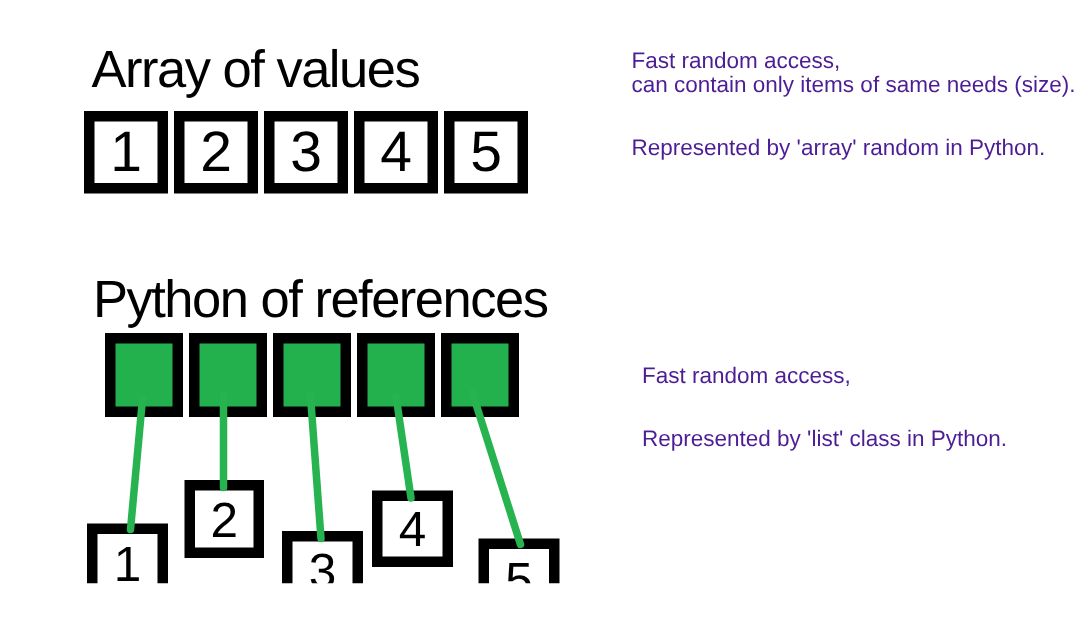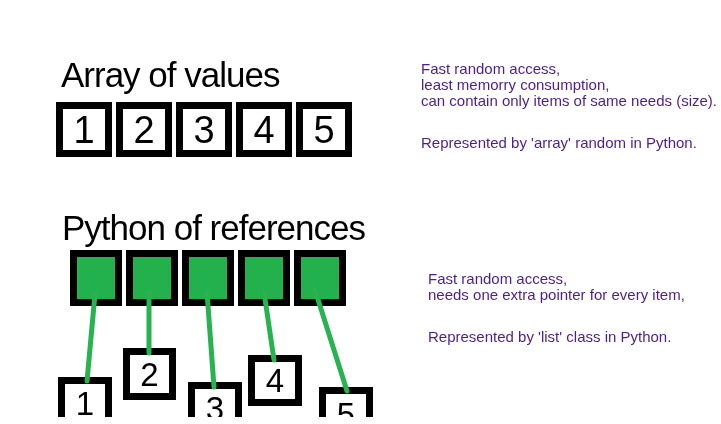--- a/index.html
+++ b/index.html
@@ -8,21 +8,20 @@
     background: #ffffff;
   }
   .canvas {
     position: relative;
     width: 721px;
     height: 389px;
     background: #ffffff;
     font-family: "Liberation Sans", sans-serif;
     color: #000000;
     overflow: hidden;
-    margin-top: 28px;
   }
   .title {
     position: absolute;
     font-size: 35px;
     line-height: 1;
     letter-spacing: -1px;
     color: #000000;
     white-space: nowrap;
   }
   .title-values { left: 61px; top: 29px; }
@@ -132,21 +131,20 @@
     <div class="vbox">
         <span>4</span>
       </div>
     <div class="vbox">
         <span>5</span>
       </div>
   </div>
 
   <div class="note note-values">
     <span class="line">Fast random access,</span>
-    <span class="line">least memorry consumption,</span>
     <span class="line">can contain only items of same needs (size).</span>
     <span class="summary">Represented by 'array' random in Python.</span>
   </div>
 
   <div class="title title-refs">Python of references</div>
 
   <div class="ref-row">
     <div class="gbox"></div>
     <div class="gbox"></div>
     <div class="gbox"></div>
@@ -173,17 +171,16 @@
   <svg class="pointers" viewBox="0 0 721 424" xmlns="http://www.w3.org/2000/svg">
     <line class="pline" x1="95" y1="266" x2="87" y2="353"></line>
     <line class="pline" x1="149" y1="264" x2="149" y2="325"></line>
     <line class="pline" x1="207" y1="264" x2="214" y2="359"></line>
     <line class="pline" x1="264" y1="264" x2="274" y2="332"></line>
     <line class="pline" x1="315" y1="262" x2="347" y2="363"></line>
   </svg>
 
   <div class="note note-refs">
     <span class="line">Fast random access,</span>
-    <span class="line">needs one extra pointer for every item,</span>
     <span class="summary">Represented by 'list' class in Python.</span>
   </div>
 
 </div>
 
 </body></html>

